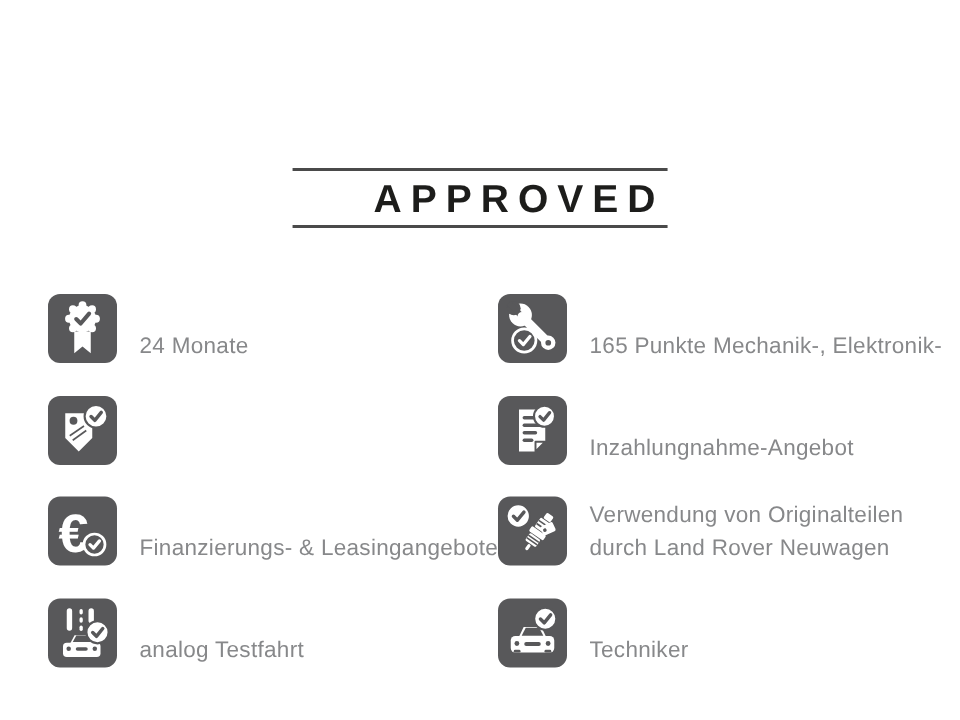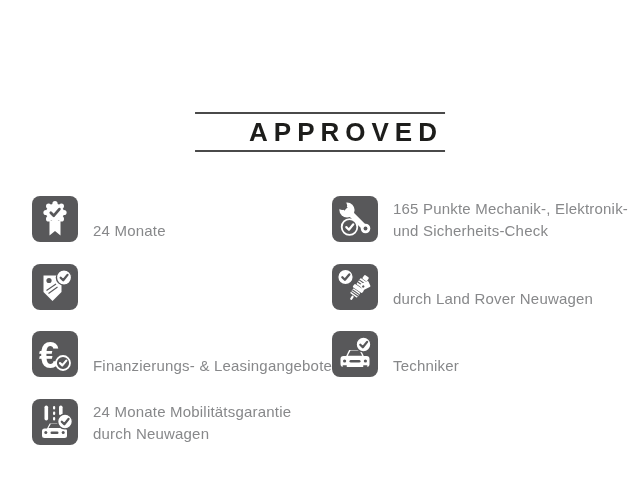--- a/index.html
+++ b/index.html
@@ -134,44 +134,61 @@
         </g>
         <path d="M16.5 29 l2.4 -4.3 h7.2 l2.4 4.3 z" fill="#58585a"></path>
         <circle cx="13.8" cy="33.5" r="1.5" fill="#58585a"></circle>
         <circle cx="31.2" cy="33.5" r="1.5" fill="#58585a"></circle>
         <rect x="18.5" y="32.5" width="8" height="2.4" rx="1.2" fill="#58585a"></rect>
         <circle cx="33" cy="22.5" r="7.4" fill="#fff" stroke="#58585a" stroke-width="1.4"></circle>
         <path class="chk" d="M29.8 22.7 l2.5 2.5 l4.2 -5.2" stroke="#58585a" stroke-width="2.3"></path>
       </svg>
     </div>
     <div class="benefit-text">
-      <div>24 Monate Mobilitätsgarantie</div>
-      <div>durch Neuwagen</div>
+      <div>analog Testfahrt</div>
     </div>
   </div>
 
   <div class="benefit">
     <div class="icon-tile">
       <svg viewBox="0 0 46 46">
         <circle cx="15" cy="14" r="7.6" fill="#fff"></circle>
         <circle cx="10.5" cy="9.5" r="4.6" fill="#58585a"></circle>
         <line x1="15" y1="14" x2="7" y2="6" stroke="#58585a" stroke-width="4"></line>
         <line x1="16" y1="15" x2="33" y2="32" stroke="#fff" stroke-width="6" stroke-linecap="round"></line>
         <circle cx="33.5" cy="32.5" r="4.8" fill="#fff"></circle>
         <circle cx="33.5" cy="32.5" r="1.9" fill="#58585a"></circle>
         <circle cx="17.5" cy="31" r="7.8" fill="#58585a" stroke="#fff" stroke-width="1.8"></circle>
         <path class="chk" d="M14.3 31.1 l2.6 2.6 l4.4 -5.4" stroke="#fff" stroke-width="2.2"></path>
       </svg>
     </div>
     <div class="benefit-text">
       <div>165 Punkte Mechanik-, Elektronik-</div>
-      <div>und Sicherheits-Check</div>
-    </div>
-  </div>
-
+    </div>
+  </div>
+
+  <div class="benefit">
+    <div class="icon-tile">
+      <svg viewBox="0 0 46 46">
+        <path d="M14 9 h17.5 v21.5 l-6.5 6.5 h-11 z" fill="#fff"></path>
+        <path d="M25 37 v-6.5 h6.5 z" fill="#fff" stroke="#58585a" stroke-width="1.3" stroke-linejoin="round"></path>
+        <g stroke="#58585a" stroke-width="2.2" stroke-linecap="round">
+          <line x1="17.5" y1="14.5" x2="28" y2="14.5"></line>
+          <line x1="17.5" y1="19.5" x2="28" y2="19.5"></line>
+          <line x1="17.5" y1="24.5" x2="25" y2="24.5"></line>
+          <line x1="17.5" y1="29.5" x2="22.5" y2="29.5"></line>
+        </g>
+        <circle cx="31" cy="13.5" r="7" fill="#fff" stroke="#58585a" stroke-width="1.4"></circle>
+        <path class="chk" d="M28 13.7 l2.4 2.4 l4 -5" stroke="#58585a" stroke-width="2.2"></path>
+      </svg>
+    </div>
+    <div class="benefit-text">
+      <div>Inzahlungnahme-Angebot</div>
+    </div>
+  </div>
 
   <div class="benefit">
     <div class="icon-tile">
       <svg viewBox="0 0 46 46">
         <g transform="rotate(35 25 26)">
           <rect x="22.5" y="9" width="5.5" height="4.5" rx="1" fill="#fff"></rect>
           <rect x="21" y="14" width="8.5" height="7.5" rx="1" fill="#fff"></rect>
           <line x1="21" y1="16.5" x2="29.5" y2="16.5" stroke="#58585a" stroke-width="1.1"></line>
           <line x1="21" y1="19" x2="29.5" y2="19" stroke="#58585a" stroke-width="1.1"></line>
           <rect x="19.5" y="22" width="11.5" height="4" rx="1" fill="#fff"></rect>
@@ -182,20 +199,21 @@
         </g>
         <g transform="rotate(-25 33 22)">
           <rect x="29" y="18.5" width="9" height="6.5" rx="1.2" fill="#fff"></rect>
           <circle cx="31.2" cy="21.7" r="1.2" fill="#58585a"></circle>
         </g>
         <circle cx="13.5" cy="13" r="7.8" fill="#fff" stroke="#58585a" stroke-width="1.4"></circle>
         <path class="chk" d="M10.3 13.2 l2.6 2.6 l4.4 -5.4" stroke="#58585a" stroke-width="2.3"></path>
       </svg>
     </div>
     <div class="benefit-text">
+      <div>Verwendung von Originalteilen</div>
       <div>durch Land Rover Neuwagen</div>
     </div>
   </div>
 
   <div class="benefit">
     <div class="icon-tile">
       <svg viewBox="0 0 46 46">
         <g fill="#fff">
           <path d="M13.5 26.5 l3.6 -7.5 h11.8 l3.6 7.5 z"></path>
           <rect x="8.5" y="25" width="29" height="11" rx="3"></rect>

